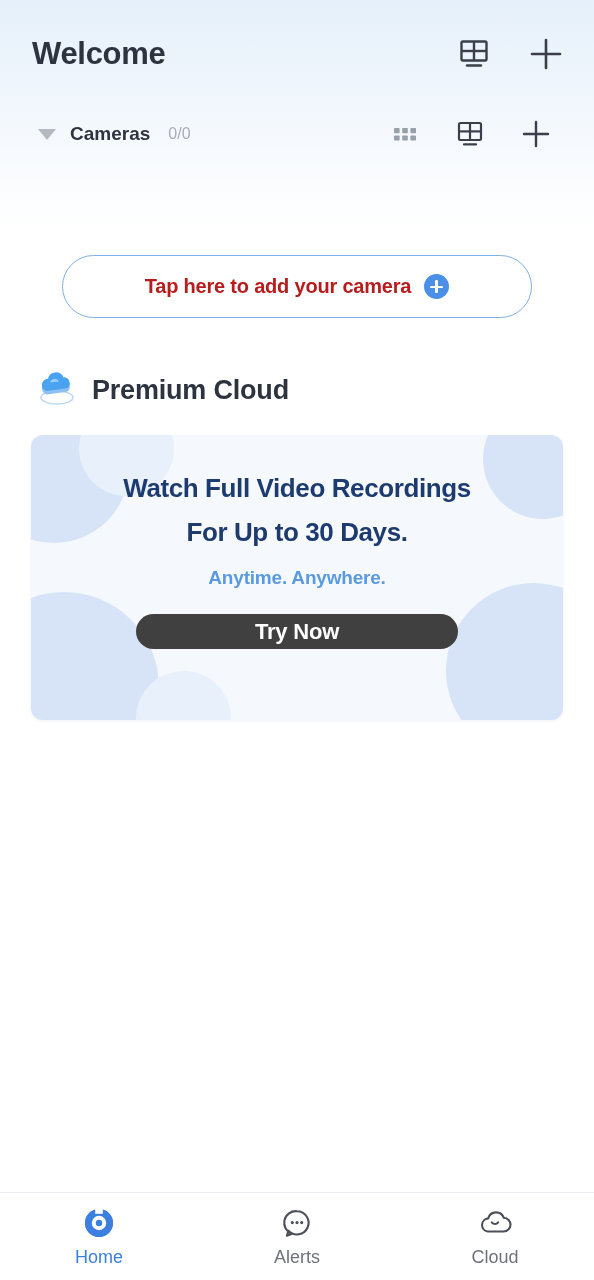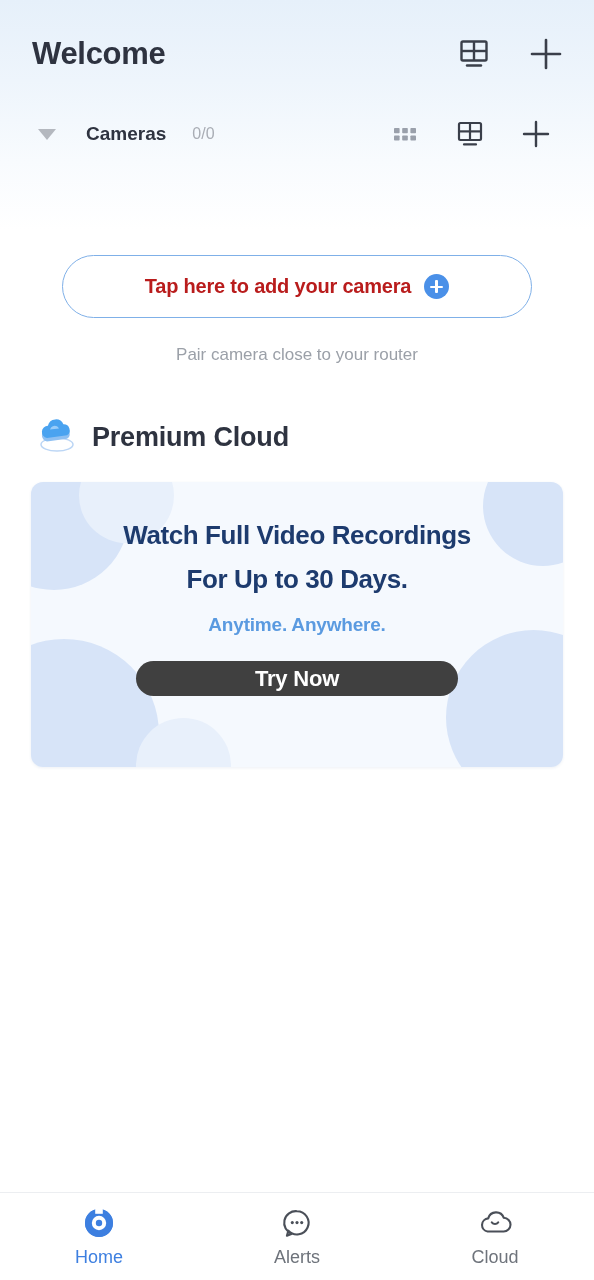--- a/index.html
+++ b/index.html
@@ -81,26 +81,26 @@
     width: 0; height: 0;
     border-left: 9px solid transparent;
     border-right: 9px solid transparent;
     border-top: 11px solid #b4b8bf;
     display: block;
   }
   .cameras-label {
     font-size: 19px;
     font-weight: bold;
     color: #2e3340;
-    margin-left: 18px;
+    margin-left: 2px;
   }
   .cameras-count {
     font-size: 16px;
     color: #a9adb5;
-    margin-left: 14px;
+    margin-left: 6px;
   }
   .cameras-actions {
     display: flex;
     align-items: center;
     gap: 34px;
   }
   .icon-dots-grid {
     width: 30px; height: 30px;
     display: block;
   }
@@ -323,21 +323,20 @@
         </svg>
       </span>
     </div>
   </div>
 
   <div class="add-camera-wrap">
     <div class="add-camera-btn">
       <span class="add-camera-text">Tap here to add your camera</span>
       <span class="plus-badge"></span>
     </div>
-    <div class="pair-hint">Pair camera close to your router</div>
   </div>
 
   <div class="premium-head">
     <span class="cloud-3d-icon">
       <svg viewBox="0 0 42 40" width="42" height="40">
         <ellipse cx="21" cy="27.5" rx="16" ry="6.6" fill="none" stroke="#bcd6f5" stroke-width="1.5"></ellipse>
         <path d="M11 24.5 a6.2 6.2 0 0 1 0.9 -12.3 a8.2 8.2 0 0 1 15.5 -1.4 a6 6 0 0 1 3.6 11 Z" fill="#8fc0f2"></path>
         <path d="M11 21 a6.2 6.2 0 0 1 0.9 -12.3 a8.2 8.2 0 0 1 15.5 -1.4 a6 6 0 0 1 3.6 11 Z" fill="#4aa3f0"></path>
         <path d="M14 12.5 a5 5 0 0 1 7 -3.2 a6 6 0 0 1 2 2.2 Z" fill="#a8d4fa" opacity="0.85"></path>
       </svg>

